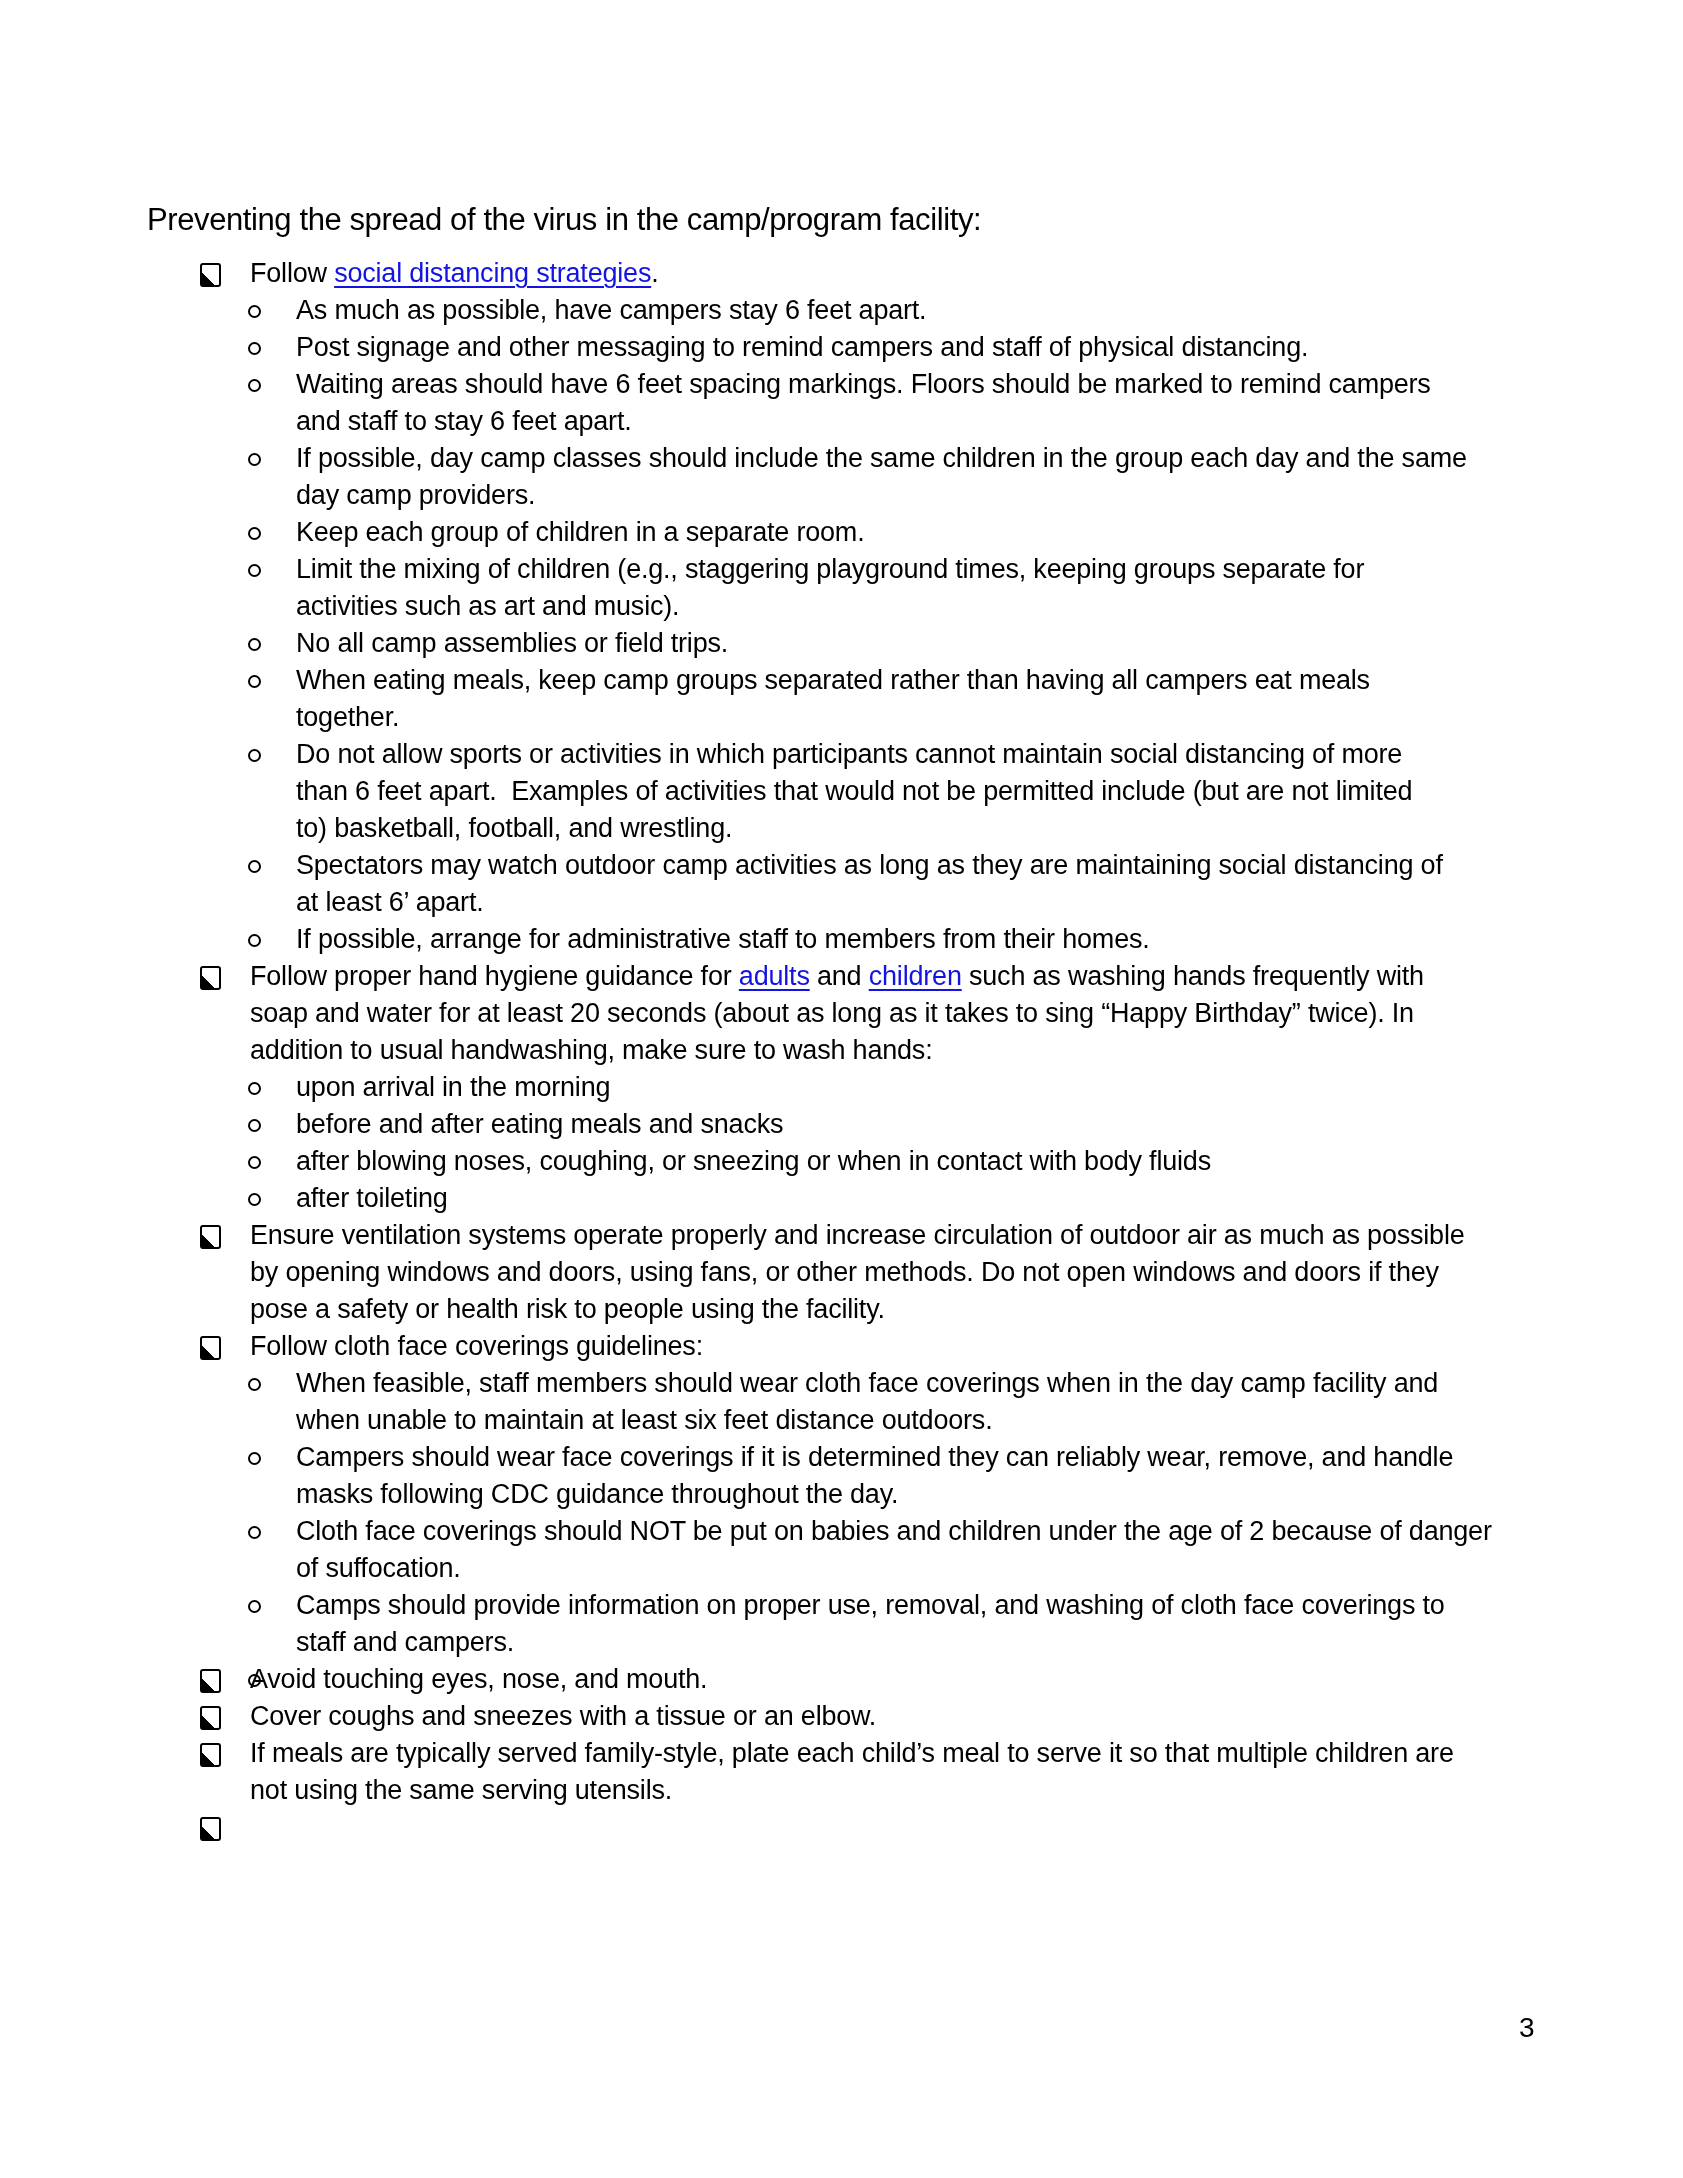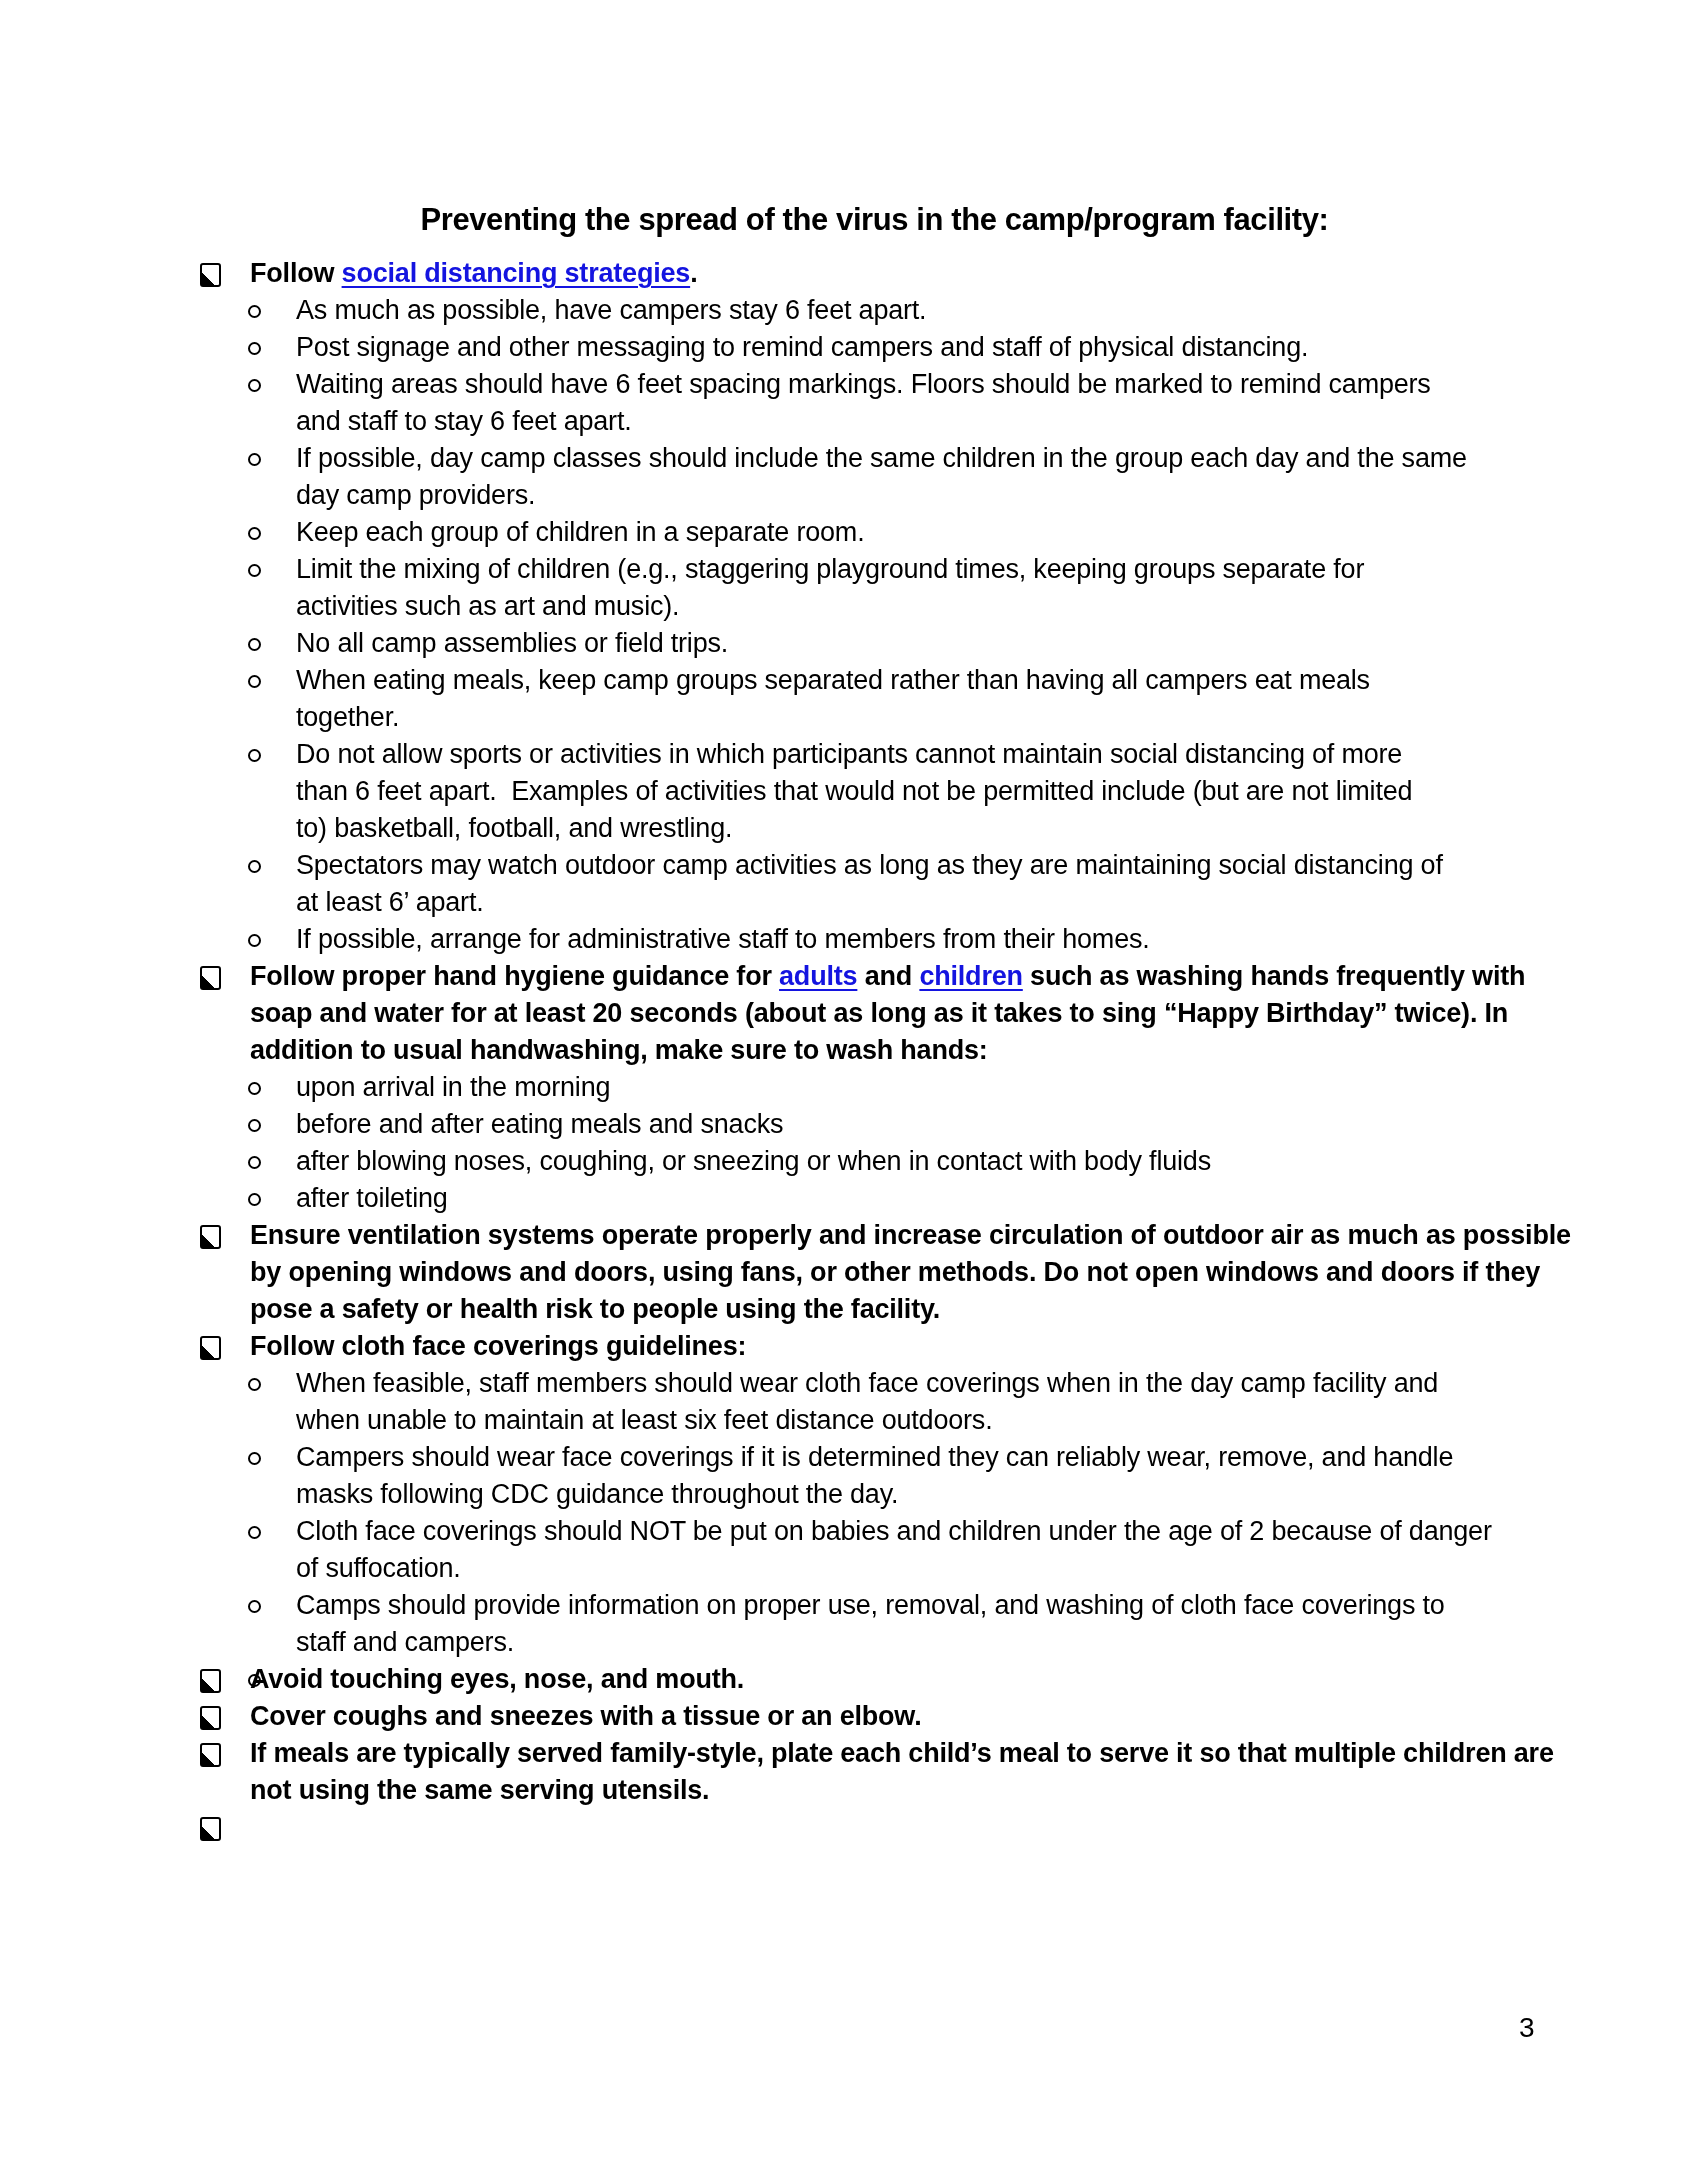--- a/index.html
+++ b/index.html
@@ -17,38 +17,37 @@
   }
   .content {
     position: absolute;
     left: 147px;
     top: 200px;
     width: 1455px;
   }
   .doc-title {
     font-size: 31px;
     line-height: 40px;
-    font-weight: bold;
+    font-weight: normal;
     letter-spacing: -0.4px;
     margin: 0 0 15px 0;
     white-space: pre;
-    text-align: center;
   }
   .row {
     position: relative;
     display: block;
     font-size: 27px;
     line-height: 37px;
     letter-spacing: -0.2px;
   }
   .row .txt {
     white-space: pre;
     display: inline-block;
   }
-  .l1 { padding-left: 103px; font-weight: bold; }
+  .l1 { padding-left: 103px; }
   .l2 { padding-left: 149px; }
   .bullet {
     position: absolute;
     box-sizing: border-box;
   }
   .bullet.checkbox {
     left: 53px;
     top: 8px;
     width: 21px;
     height: 24px;

